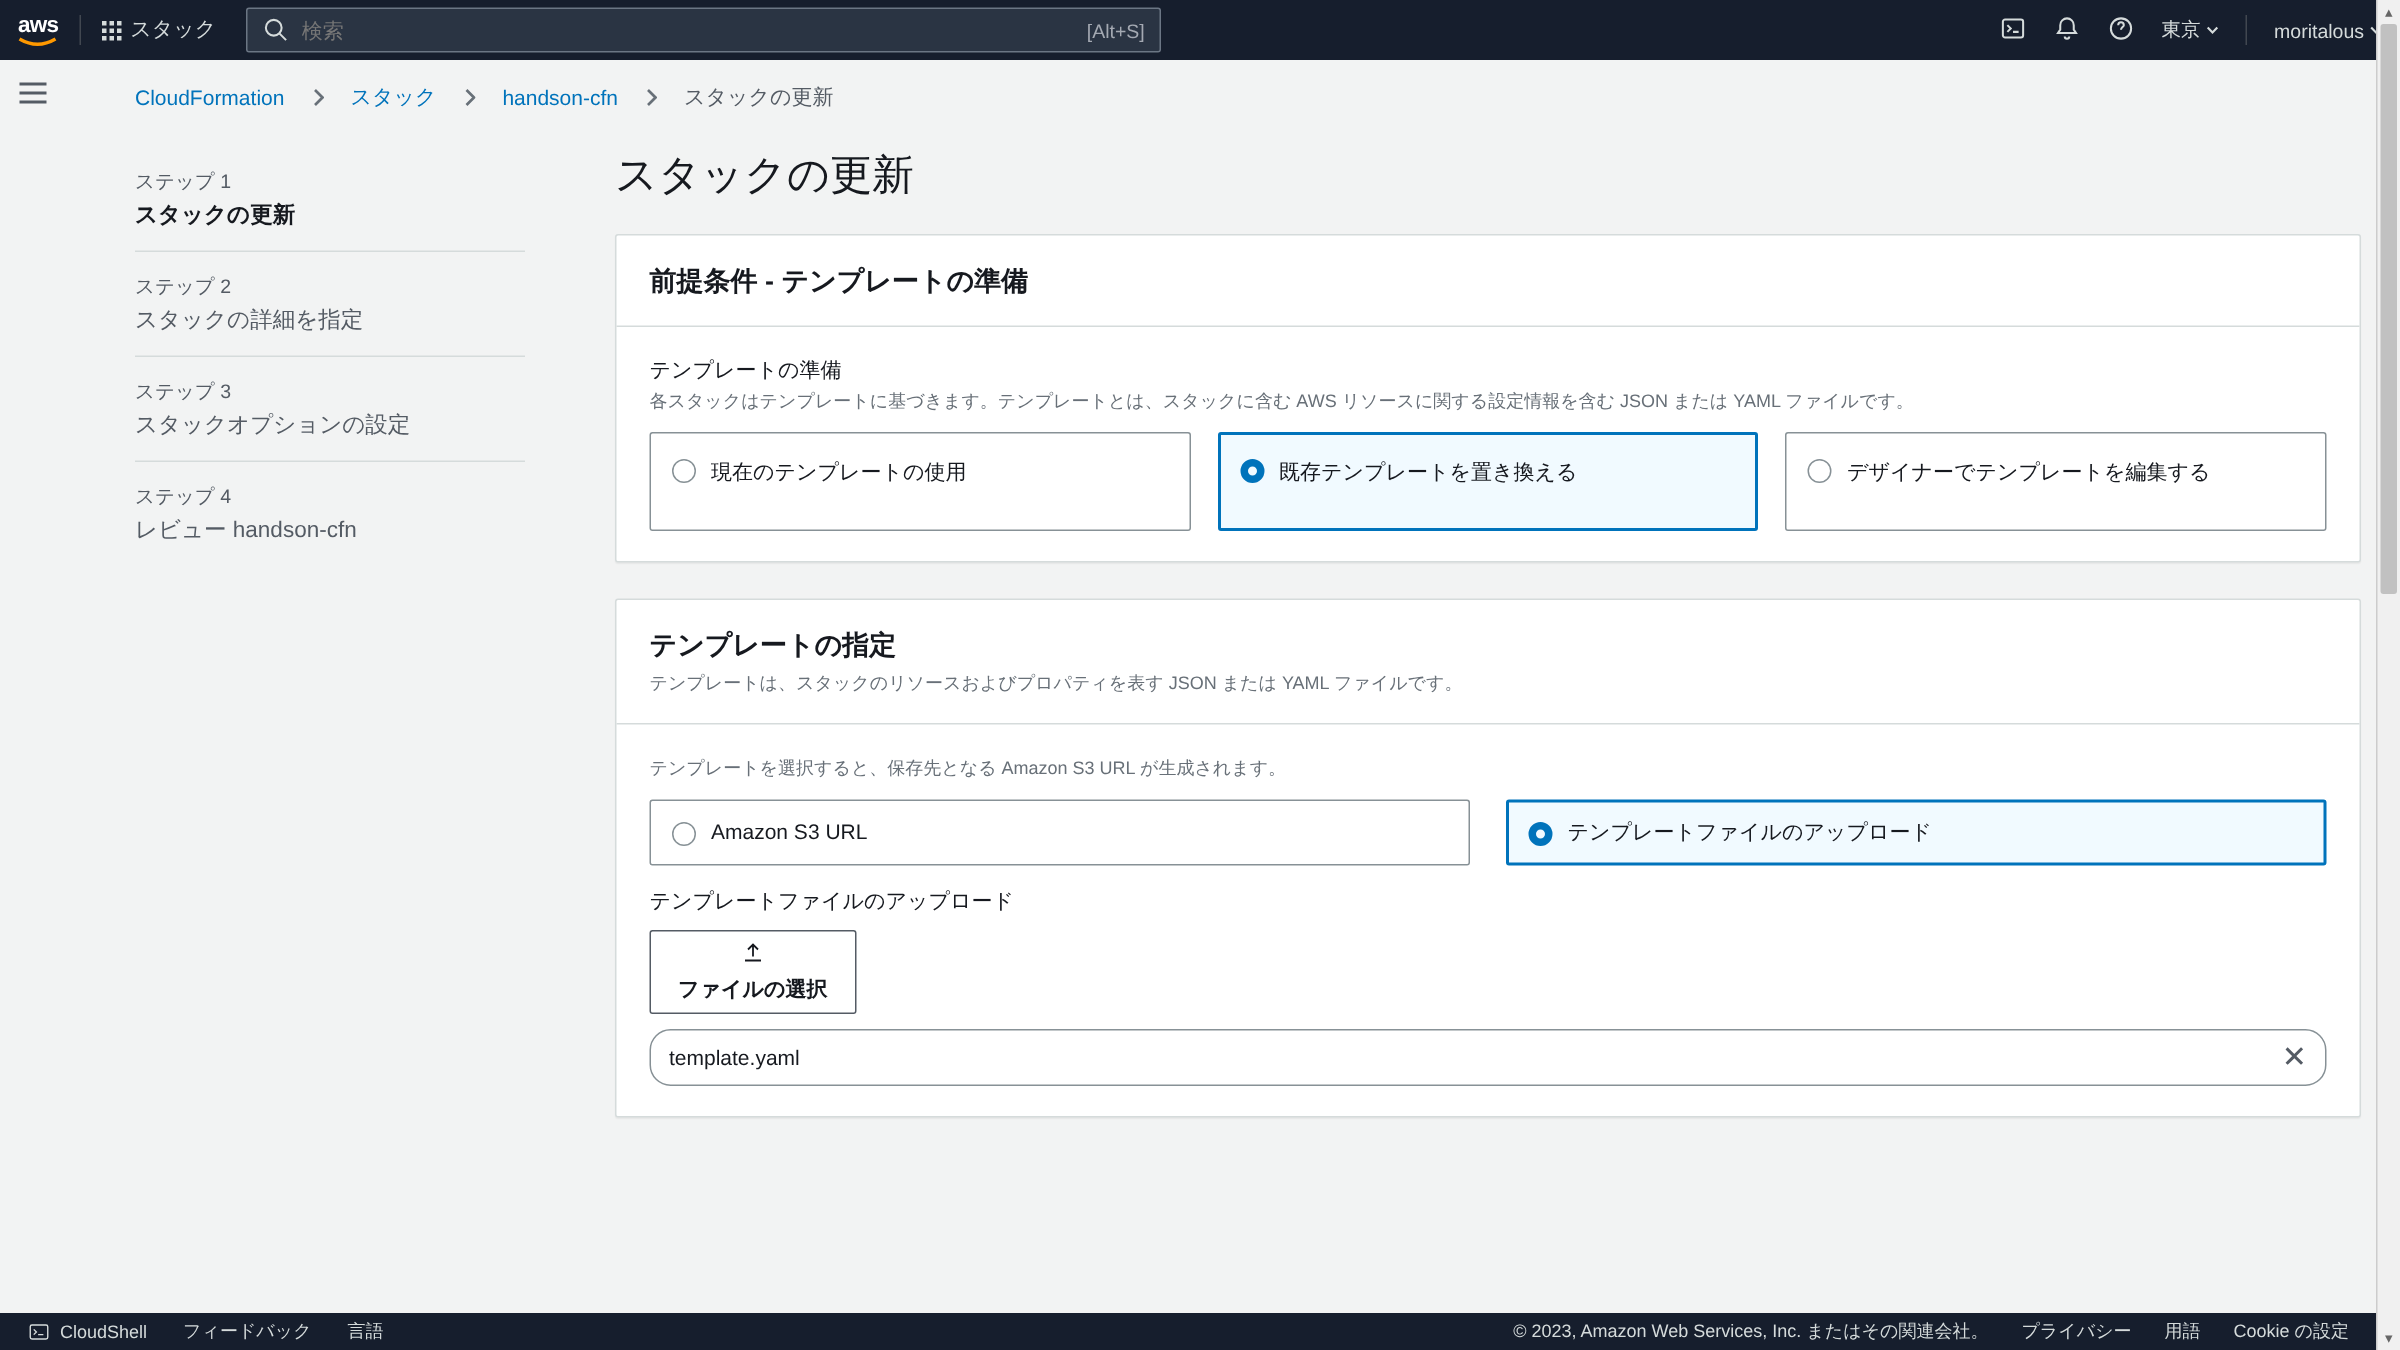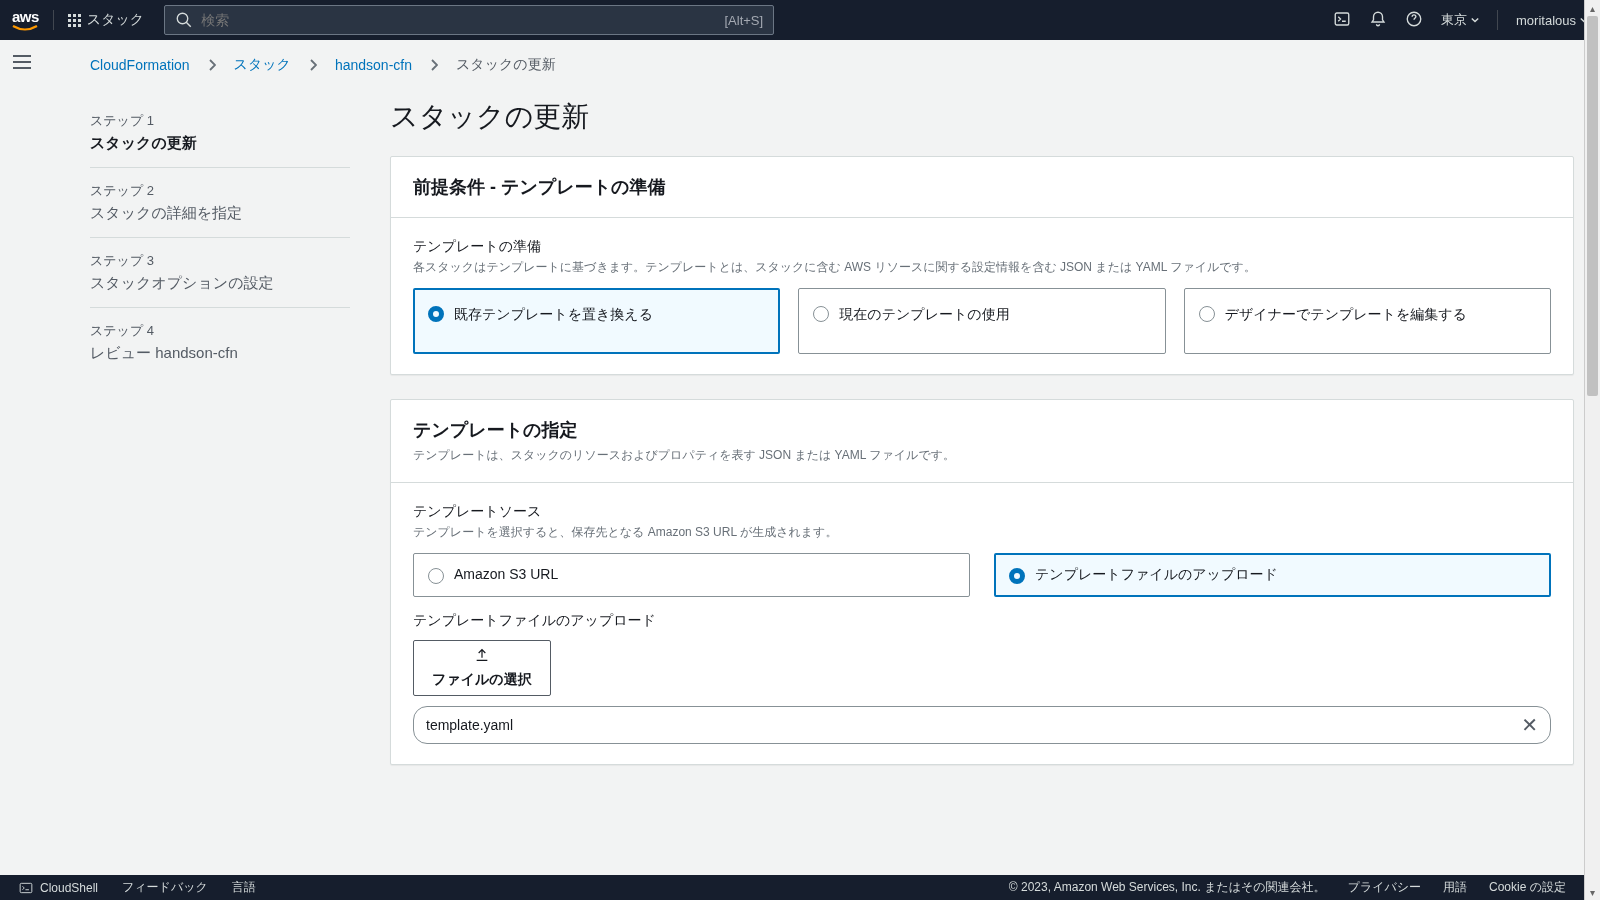--- a/index.html
+++ b/index.html
@@ -37,21 +37,21 @@
 .content-wrap { margin: 0 16px 0 50px; padding-top: 16px; padding-bottom: 40px; }
 
 
 .breadcrumb { display:flex; align-items:center; gap:18px; font-size:14px; margin-bottom:24px; padding-left:40px;}
 .breadcrumb a { color:#0073bb; text-decoration:none; cursor:pointer; }
 .breadcrumb .chev { color:#687078; width:8px; height:12px; }
 .breadcrumb .chev path { stroke:#687078; stroke-width:1.8; fill:none; }
 .breadcrumb .current { color:#545b64; }
 
 
-.layout { display:flex; gap:40px; padding-left:40px; padding-right:10px;}
+.layout { display:flex; gap:60px; padding-left:40px; padding-right:10px;}
 .steps { width: 260px; flex-shrink:0; }
 .step { padding: 14px 0; border-bottom:1px solid #d5dbdb; }
 .step:last-child { border-bottom:none; }
 .step-num { font-size:13px; color:#545b64; margin-bottom:4px; }
 .step-label { font-size:15px; color:#545b64; }
 .step.active .step-label { font-weight:700; color:#16191f; }
 
 .main { flex:1; min-width:0; }
 .page-title { font-size:28px; font-weight:400; color:#16191f; margin-bottom:20px; }
 
@@ -203,43 +203,42 @@
       <h1 class="page-title">スタックの更新</h1>
 
       <div class="panel">
         <div class="panel-header">
           <h2>前提条件 - テンプレートの準備</h2>
         </div>
         <div class="panel-body">
           <div class="field-label">テンプレートの準備</div>
           <div class="field-desc">各スタックはテンプレートに基づきます。テンプレートとは、スタックに含む AWS リソースに関する設定情報を含む JSON または YAML ファイルです。</div>
           <div class="radio-tiles">
+            <div class="radio-tile">
+              <div class="radio-circle"></div>
+              <span>現在のテンプレートの使用</span>
+            </div>
             <div class="radio-tile selected">
               <div class="radio-circle"></div>
               <span>既存テンプレートを置き換える</span>
-            </div>
-            <div class="radio-tile">
-              <div class="radio-circle"></div>
-              <span>現在のテンプレートの使用</span>
             </div>
             <div class="radio-tile">
               <div class="radio-circle"></div>
               <span>デザイナーでテンプレートを編集する</span>
             </div>
           </div>
         </div>
       </div>
 
       <div class="panel">
         <div class="panel-header">
           <h2>テンプレートの指定</h2>
           <div class="desc">テンプレートは、スタックのリソースおよびプロパティを表す JSON または YAML ファイルです。</div>
         </div>
         <div class="panel-body">
-          <div class="field-label">テンプレートソース</div>
           <div class="field-desc">テンプレートを選択すると、保存先となる Amazon S3 URL が生成されます。</div>
           <div class="radio-tiles-2" style="margin-bottom:15px;text-align:center;">
             <div class="radio-tile">
               <div class="radio-circle"></div>
               <span>Amazon S3 URL</span>
             </div>
             <div class="radio-tile selected">
               <div class="radio-circle"></div>
               <span>テンプレートファイルのアップロード</span>
             </div>

